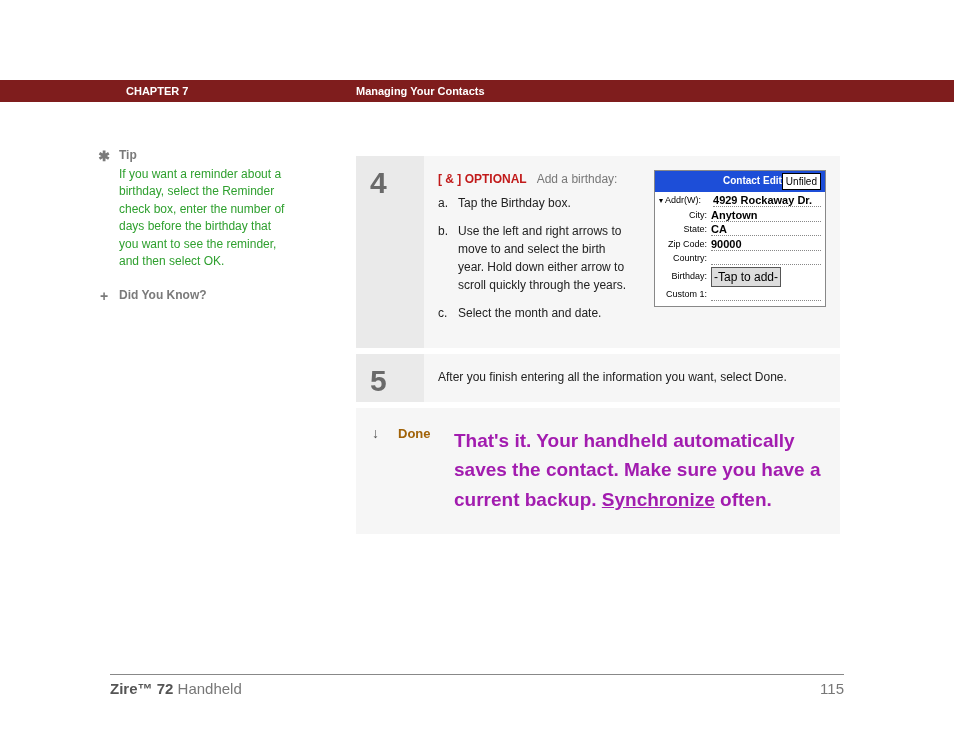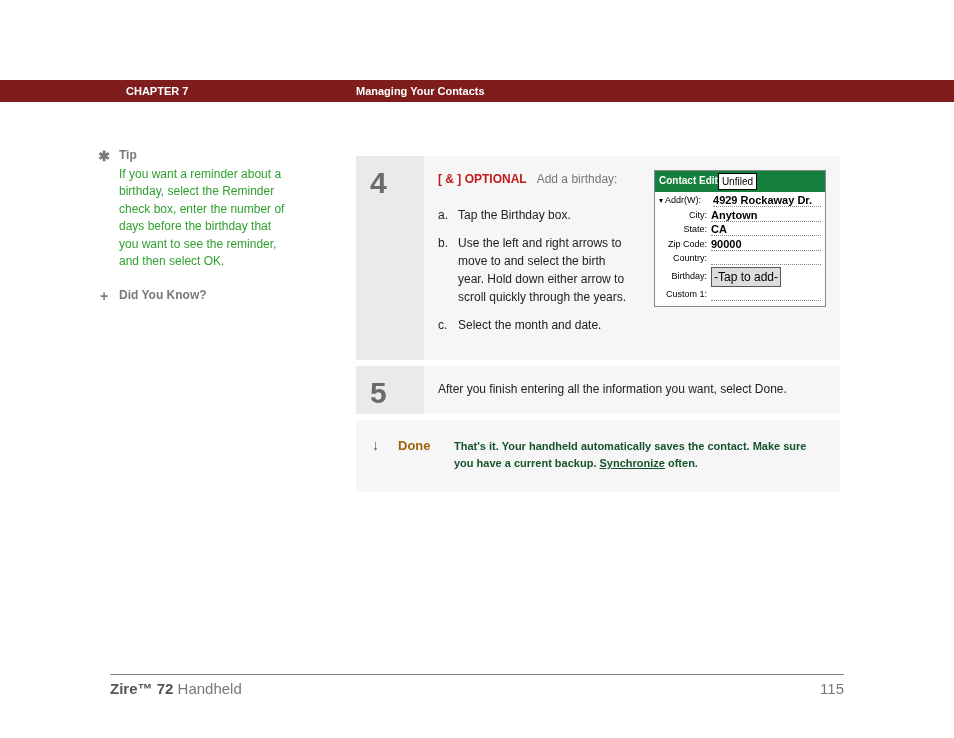--- a/index.html
+++ b/index.html
@@ -81,21 +81,21 @@
     background: #f6f6f6;
     flex: 1;
     padding: 14px 14px 16px 14px;
     font-size: 12px;
     line-height: 1.5;
     color: #222;
     position: relative;
   }
   .optional-lead {
     color: #777;
-    margin-bottom: 18px;
+    margin-bottom: 6px;
   }
   .optional-tag { color: #c11a1a; font-weight: bold; }
   .sub-steps { margin-left: 0; }
   .sub-steps li {
     list-style: none;
     display: flex;
     margin-bottom: 10px;
   }
   .sub-letter { width: 20px; flex-shrink: 0; }
   .sub-text { flex: 1; }
@@ -103,27 +103,27 @@
   .screenshot {
     position: absolute;
     top: 14px;
     right: 14px;
     width: 172px;
     border: 1px solid #888;
     background: #fff;
     font-family: "Arial Narrow", Arial, sans-serif;
   }
   .screenshot-title {
-    background: #15803d;
+    background: #1d4ed8;
     color: #fff;
     font-size: 10px;
     font-weight: bold;
     padding: 2px 4px;
     display: flex;
-    justify-content: flex-start;
+    justify-content: flex-end;
   }
   .unfiled {
     background: #fff;
     color: #000;
     font-size: 10px;
     padding: 0 3px;
     border: 1px solid #000;
     font-weight: normal;
   }
   .sc-body { padding: 2px 4px 4px; font-size: 10px; color: #000; }
@@ -167,22 +167,22 @@
     font-weight: bold;
     color: #a16207;
     font-size: 13px;
     width: 50px;
     flex-shrink: 0;
     margin-left: 6px;
   }
   .done-text {
     flex: 1;
     font-weight: bold;
-    color: #14532d;
-    font-size: 11px;
+    color: #a21caf;
+    font-size: 19px;
     line-height: 1.55;
     margin-left: 6px;
   }
   .sync-link { text-decoration: underline; }
   .footer-line {
     position: absolute;
     left: 110px;
     right: 110px;
     top: 674px;
     border-top: 1px solid #888;

